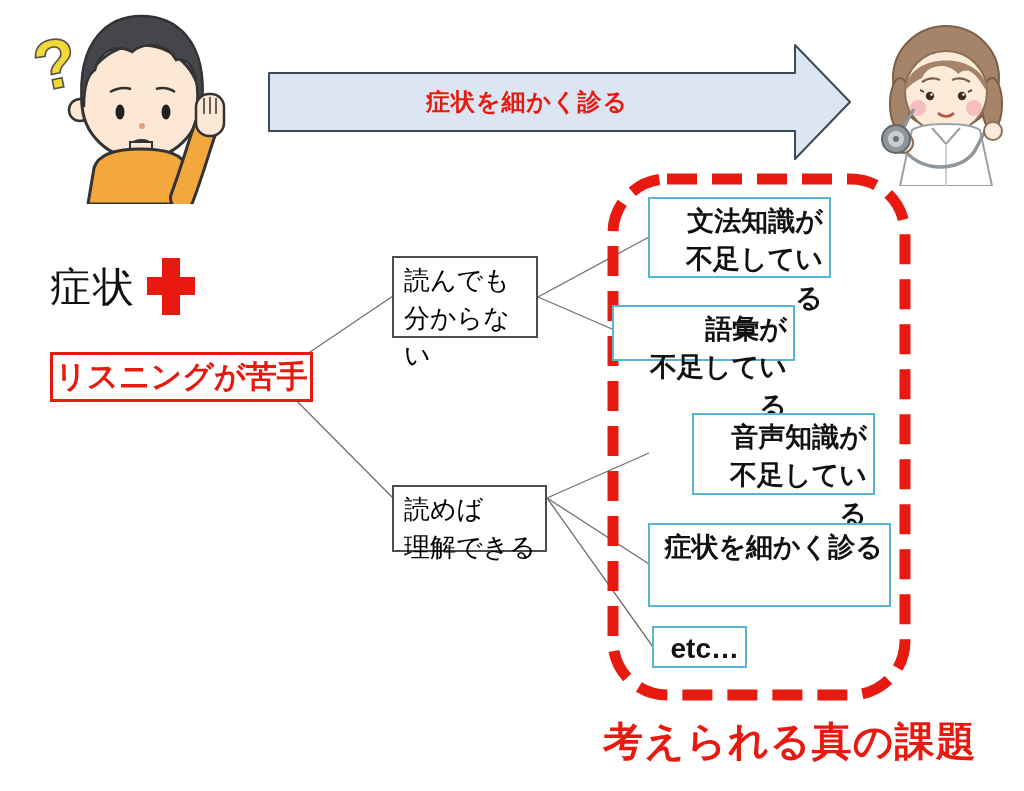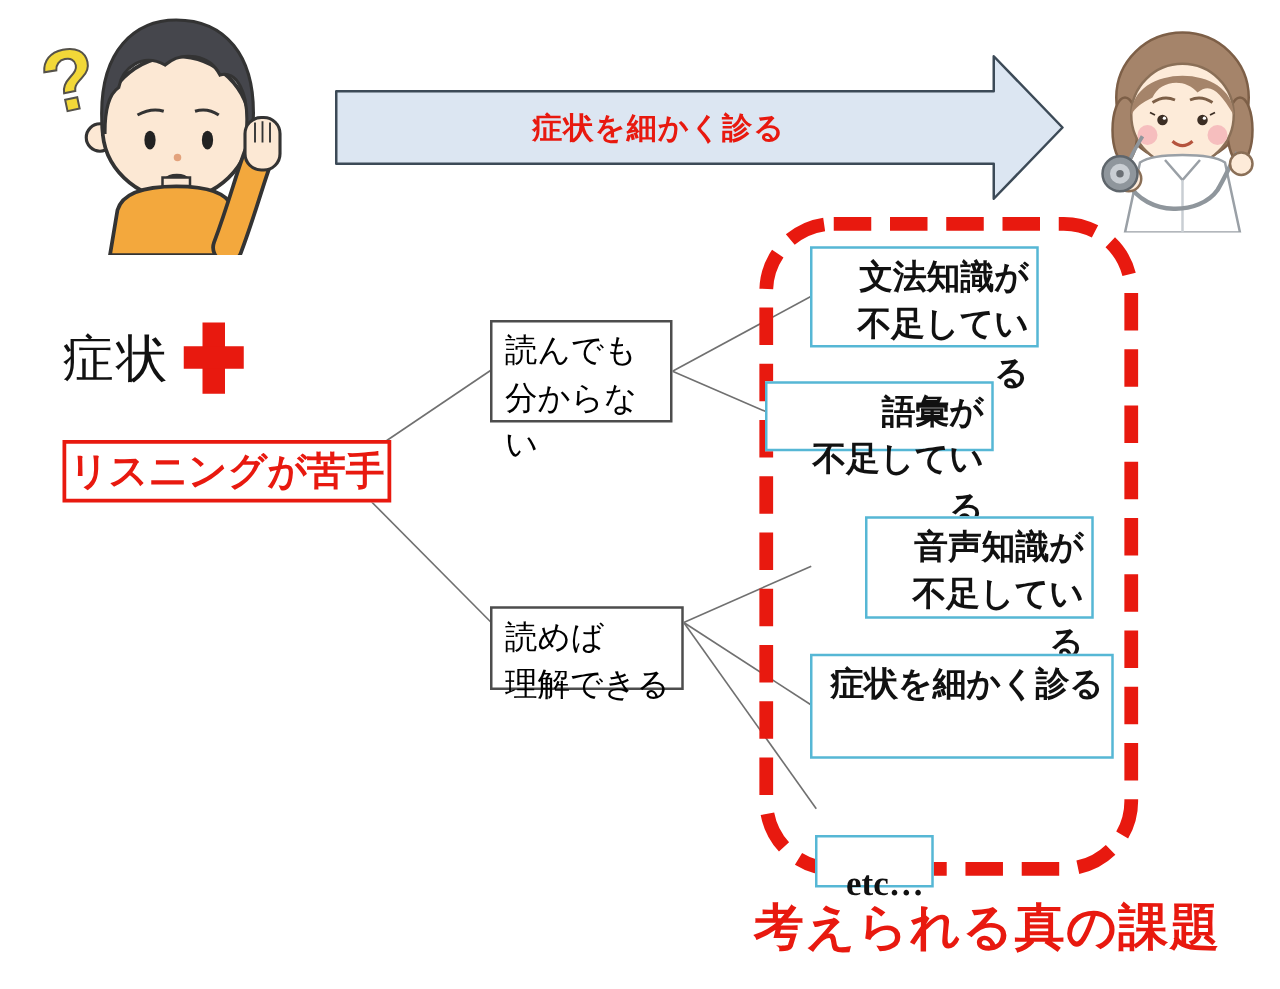--- a/index.html
+++ b/index.html
@@ -35,21 +35,21 @@
   #mid-box-2{left:392px;top:460px;width:155px;height:67px;margin-top:25px;}
   
   .cause-box{
     box-sizing:border-box;border:2px solid #56b7d5;background:#fff;
     font-size:27px;font-weight:bold;color:#111;line-height:1.42;padding:3px 6px 0 10px;text-align:right;
   }
   #cause-box-1{left:648px;top:197px;width:183px;height:81px;}
   #cause-box-2{left:612px;top:305px;width:183px;height:56px;}
   #cause-box-3{left:648px;top:413px;width:183px;height:82px;margin-left:44px;}
   #cause-box-4{left:648px;top:523px;width:243px;height:84px;}
-  #cause-box-5{left:652px;top:668px;width:95px;height:42px;font-size:28px;padding-top:18px;font-family:Liberation Serif, serif;}
+  #cause-box-5{left:652px;top:626px;width:95px;height:42px;font-size:28px;padding-top:1px;}
   
   #caption{left:603px;top:714px;font-size:40px;font-weight:bold;color:#e8190f;letter-spacing:1px;}
   svg{display:block;}
   .line-layer{left:0;top:0;pointer-events:none;}
 </style>
 </head>
 <body>
 
 <div id="canvas">
 

